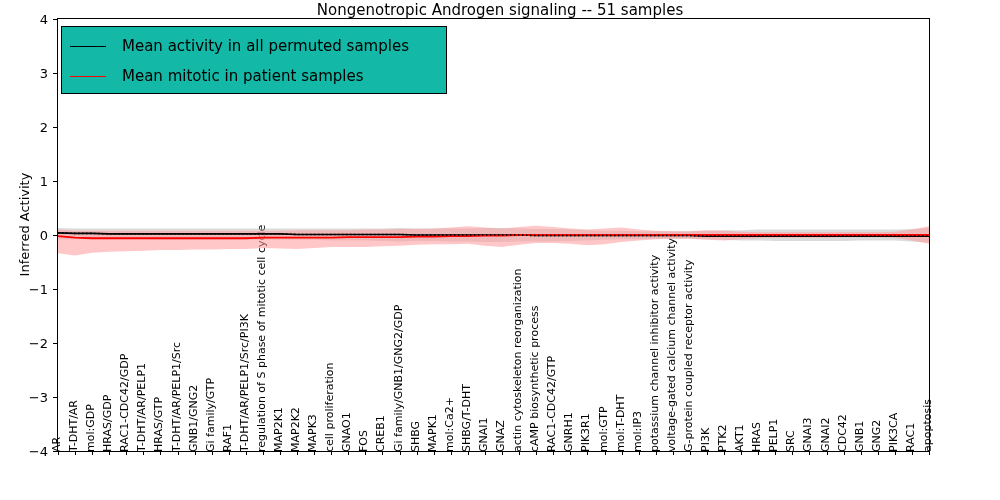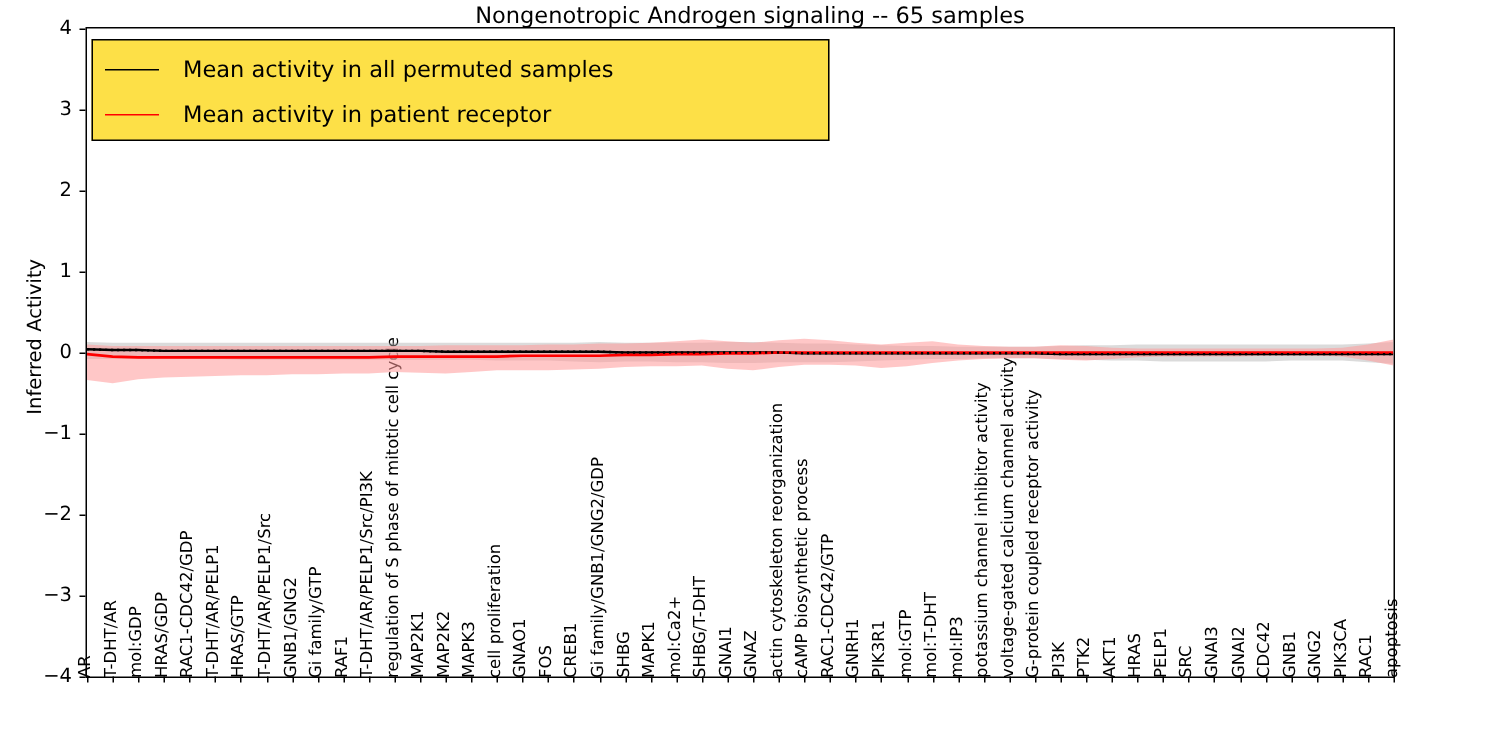--- a/index.html
+++ b/index.html
@@ -94,24 +94,24 @@
     color: #000;
     white-space: nowrap;
     transform-origin: left bottom;
     transform: rotate(-90deg);
     line-height: 11px;
   }
   .legend-box {
     position: absolute;
     left: 61px;
     top: 26px;
-    width: 492px;
+    width: 386px;
     height: 68px;
     border: 1px solid #000;
-    background: #fde047;
+    background: #14b8a6;
     box-sizing: border-box;
   }
   .legend-row {
     position: absolute;
     left: 8px;
     height: 26px;
     display: flex;
     align-items: center;
   }
   .legend-row:nth-of-type(1) { top: 6px; }
@@ -126,21 +126,21 @@
   .legend-text {
     font-size: 15px;
     color: #000;
   }
 </style>
 </head>
 <body>
 
 <div id="figure">
 
-  <div class="chart-title">Nongenotropic Androgen signaling -- 65 samples</div>
+  <div class="chart-title">Nongenotropic Androgen signaling -- 51 samples</div>
 
   <div class="ylabel">Inferred Activity</div>
 
   <div class="ytick-wrap" id="ytick-wrap">
       <div class="ytl" style="top: 451px;">−4</div>
       <div class="tick-mark" style="left: 53px; top: 451px; width: 4px; height: 1px;"></div>
       <div class="ytl" style="top: 397px;">−3</div>
       <div class="tick-mark" style="left: 53px; top: 397px; width: 4px; height: 1px;"></div>
       <div class="ytl" style="top: 343px;">−2</div>
       <div class="tick-mark" style="left: 53px; top: 343px; width: 4px; height: 1px;"></div>
@@ -274,17 +274,17 @@
       </svg>
   </div>
 
   <div class="legend-box">
     <div class="legend-row">
       <span class="legend-swatch" id="sw0" style="border-top-color: rgb(0, 0, 0);"></span>
       <span class="legend-text">Mean activity in all permuted samples</span>
     </div>
     <div class="legend-row">
       <span class="legend-swatch" id="sw1" style="border-top-color: rgb(255, 0, 0);"></span>
-      <span class="legend-text">Mean activity in patient receptor</span>
+      <span class="legend-text">Mean mitotic in patient samples</span>
     </div>
   </div>
 
 </div>
 
 </body></html>

